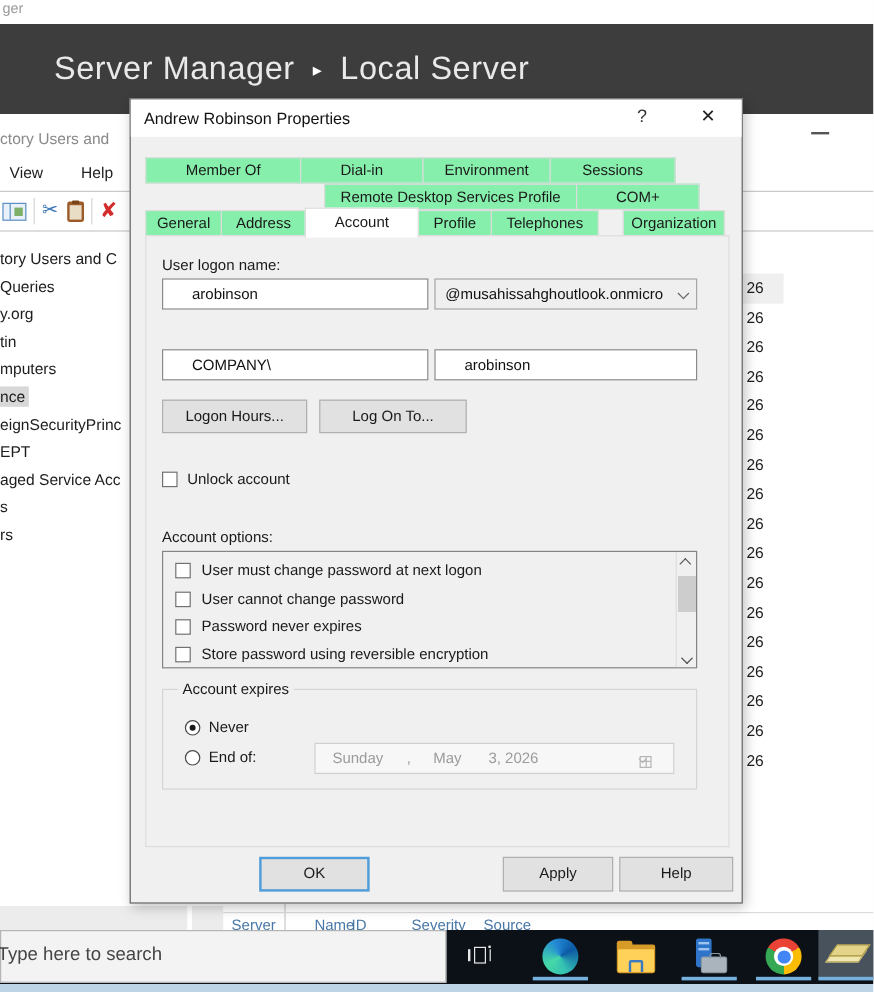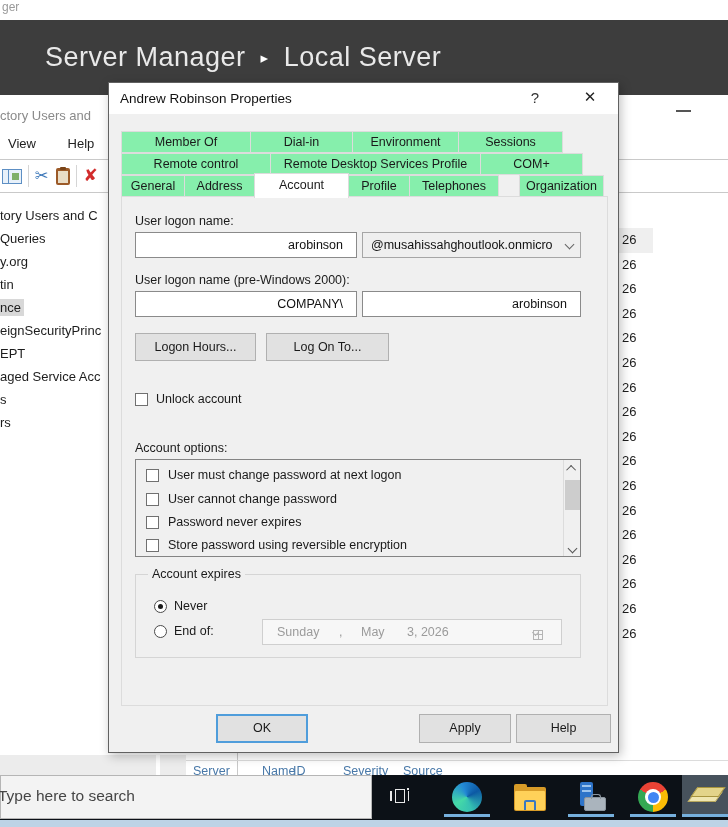--- a/index.html
+++ b/index.html
@@ -65,21 +65,21 @@
   .dlg-help{left:414px;top:6px;width:24px;height:20px;text-align:center;font-size:15px;color:#333;}
   .dlg-close{left:466px;top:5px;width:30px;height:21px;text-align:center;font-size:15px;color:#222;}
 
   .tab{position:absolute;height:22px;background:#86efac;border:1px solid #dcdcdc;
     font-size:12.5px;color:#1a1a1a;text-align:center;line-height:20px;}
   .tab.active{background:#fff;height:25px;z-index:3;border-bottom:none;line-height:23px;}
   .tab-page{left:12px;top:113px;width:487px;height:510px;border:1px solid #dcdcdc;background:#f0f0f0;}
 
   .fld-label{font-size:12.5px;color:#1a1a1a;}
   .tbox{border:1px solid #8a8a8a;background:#fff;font-size:12.5px;color:#111;
-    padding:0 13px;line-height:24px;font-family:"Liberation Sans",sans-serif;outline:none;text-align:right;}
+    padding:0 24px;line-height:24px;font-family:"Liberation Sans",sans-serif;outline:none;}
   .combo{border:1px solid #a6a6a6;background:#efefef;font-size:12.5px;color:#111;
     line-height:24px;padding:0 20px 0 8px;white-space:nowrap;overflow:hidden;}
   .chev{display:inline-block;width:7px;height:7px;border-left:1.3px solid #666;border-bottom:1.3px solid #666;transform:rotate(-45deg);}
   .combo .chev{position:absolute;right:7px;top:8px;}
   .btn{background:#e1e1e1;border:1px solid #b0b0b0;font-size:12.5px;color:#1a1a1a;
     text-align:center;line-height:26px;}
   .btn.ok{border:2px solid #4f9ddb;line-height:24px;}
   .chk{width:13px;height:13px;border:1px solid #707070;background:#fff;display:inline-block;}
   .radio{width:13px;height:13px;border:1px solid #4a4a4a;background:#fff;border-radius:50%;position:relative;display:inline-block;}
   .radio.checked::after{content:'';position:absolute;left:3px;top:3px;width:5px;height:5px;border-radius:50%;background:#1a1a1a;}
@@ -166,20 +166,21 @@
       <span class="tb-sep"></span>
       <span class="del-ic">✘</span>
     </div>
     <div class="abs hline" style="top:97px"></div>
 
     <div class="abs tree">
         <div class="tree-item"><span class="tree-label">tory Users and C</span></div>
         <div class="tree-item"><span class="tree-label">Queries</span></div>
         <div class="tree-item"><span class="tree-label">y.org</span></div>
         <div class="tree-item"><span class="tree-label">tin</span></div>
+        <div class="tree-item"><span class="tree-label">mputers</span></div>
         <div class="tree-item selected"><span class="tree-label">nce</span></div>
         <div class="tree-item"><span class="tree-label">eignSecurityPrinc</span></div>
         <div class="tree-item"><span class="tree-label">EPT</span></div>
         <div class="tree-item"><span class="tree-label">aged Service Acc</span></div>
         <div class="tree-item"><span class="tree-label">s</span></div>
         <div class="tree-item"><span class="tree-label">rs</span></div>
       </div>
   </div>
 
   <div class="abs list-vline"></div>
@@ -222,41 +223,39 @@
       <div class="abs dlg-title">Andrew Robinson Properties</div>
       <div class="abs dlg-help">?</div>
       <div class="abs dlg-close">✕</div>
     </div>
 
     <div class="tab" style="left:12px;top:48px;width:130px">Member Of</div>
     <div class="tab" style="left:141px;top:48px;width:103px">Dial-in</div>
     <div class="tab" style="left:243px;top:48px;width:107px">Environment</div>
     <div class="tab" style="left:349px;top:48px;width:105px">Sessions</div>
 
-    <div class="tab" style="left:12px;top:70px;width:150px">Remote control</div>
     <div class="tab" style="left:161px;top:70px;width:211px">Remote Desktop Services Profile</div>
     <div class="tab" style="left:371px;top:70px;width:103px">COM+</div>
 
     <div class="tab" style="left:12px;top:92px;width:64px">General</div>
     <div class="tab" style="left:75px;top:92px;width:71px">Address</div>
     <div class="tab active" style="left:145px;top:90px;width:95px">Account</div>
     <div class="tab" style="left:239px;top:92px;width:62px">Profile</div>
     <div class="tab" style="left:300px;top:92px;width:90px">Telephones</div>
     <div class="tab" style="left:410px;top:92px;width:85px">Organization</div>
 
     <div class="abs tab-page"></div>
 
     <div class="abs fld-label" style="left:26px;top:131px">User logon name:</div>
     <div class="abs tbox" style="left:26px;top:149px;width:222px;height:26px">arobinson</div>
     <div class="abs combo" style="left:253px;top:149px;width:219px;height:26px">
       <span>@musahissahghoutlook.onmicro</span>
       <span class="chev"></span>
     </div>
 
-    <div class="abs fld-label" style="left:26px;top:190px">User logon name (pre-Windows 2000):</div>
     <div class="abs tbox" style="left:26px;top:208px;width:222px;height:26px">COMPANY\</div>
     <div class="abs tbox" style="left:253px;top:208px;width:219px;height:26px">arobinson</div>
 
     <div class="abs btn" style="left:26px;top:250px;width:121px;height:28px">Logon Hours...</div>
     <div class="abs btn" style="left:157px;top:250px;width:123px;height:28px">Log On To...</div>
 
     <div class="abs" style="left:26px;top:309px;display:flex;align-items:center;gap:8px">
       <span class="chk"></span>
       <span class="fld-label">Unlock account</span>
     </div>

